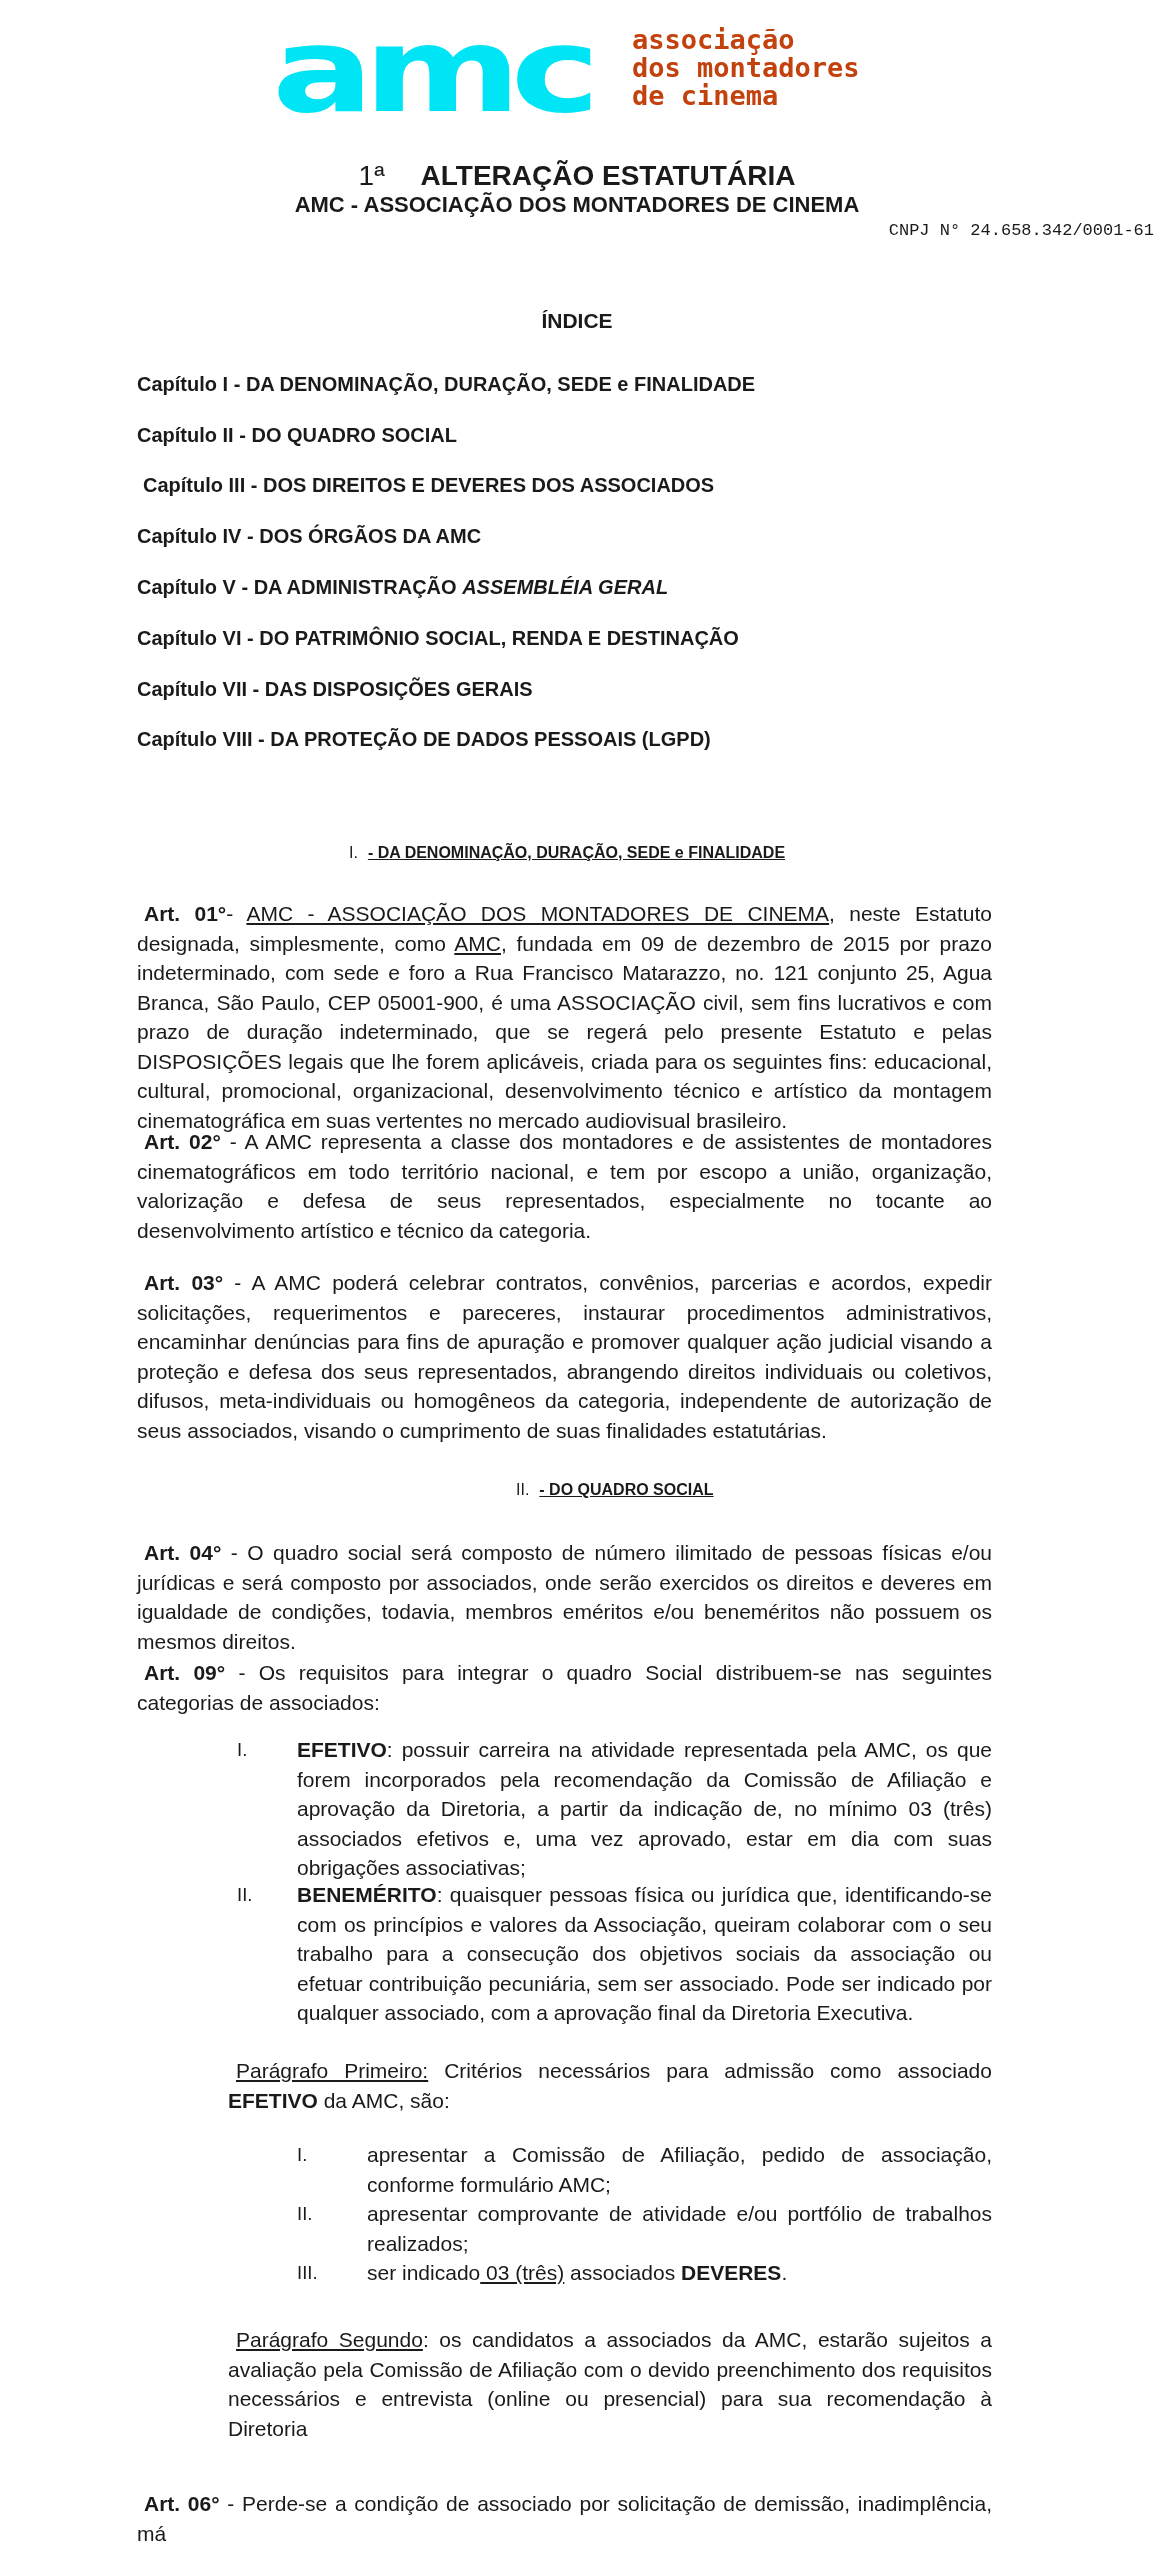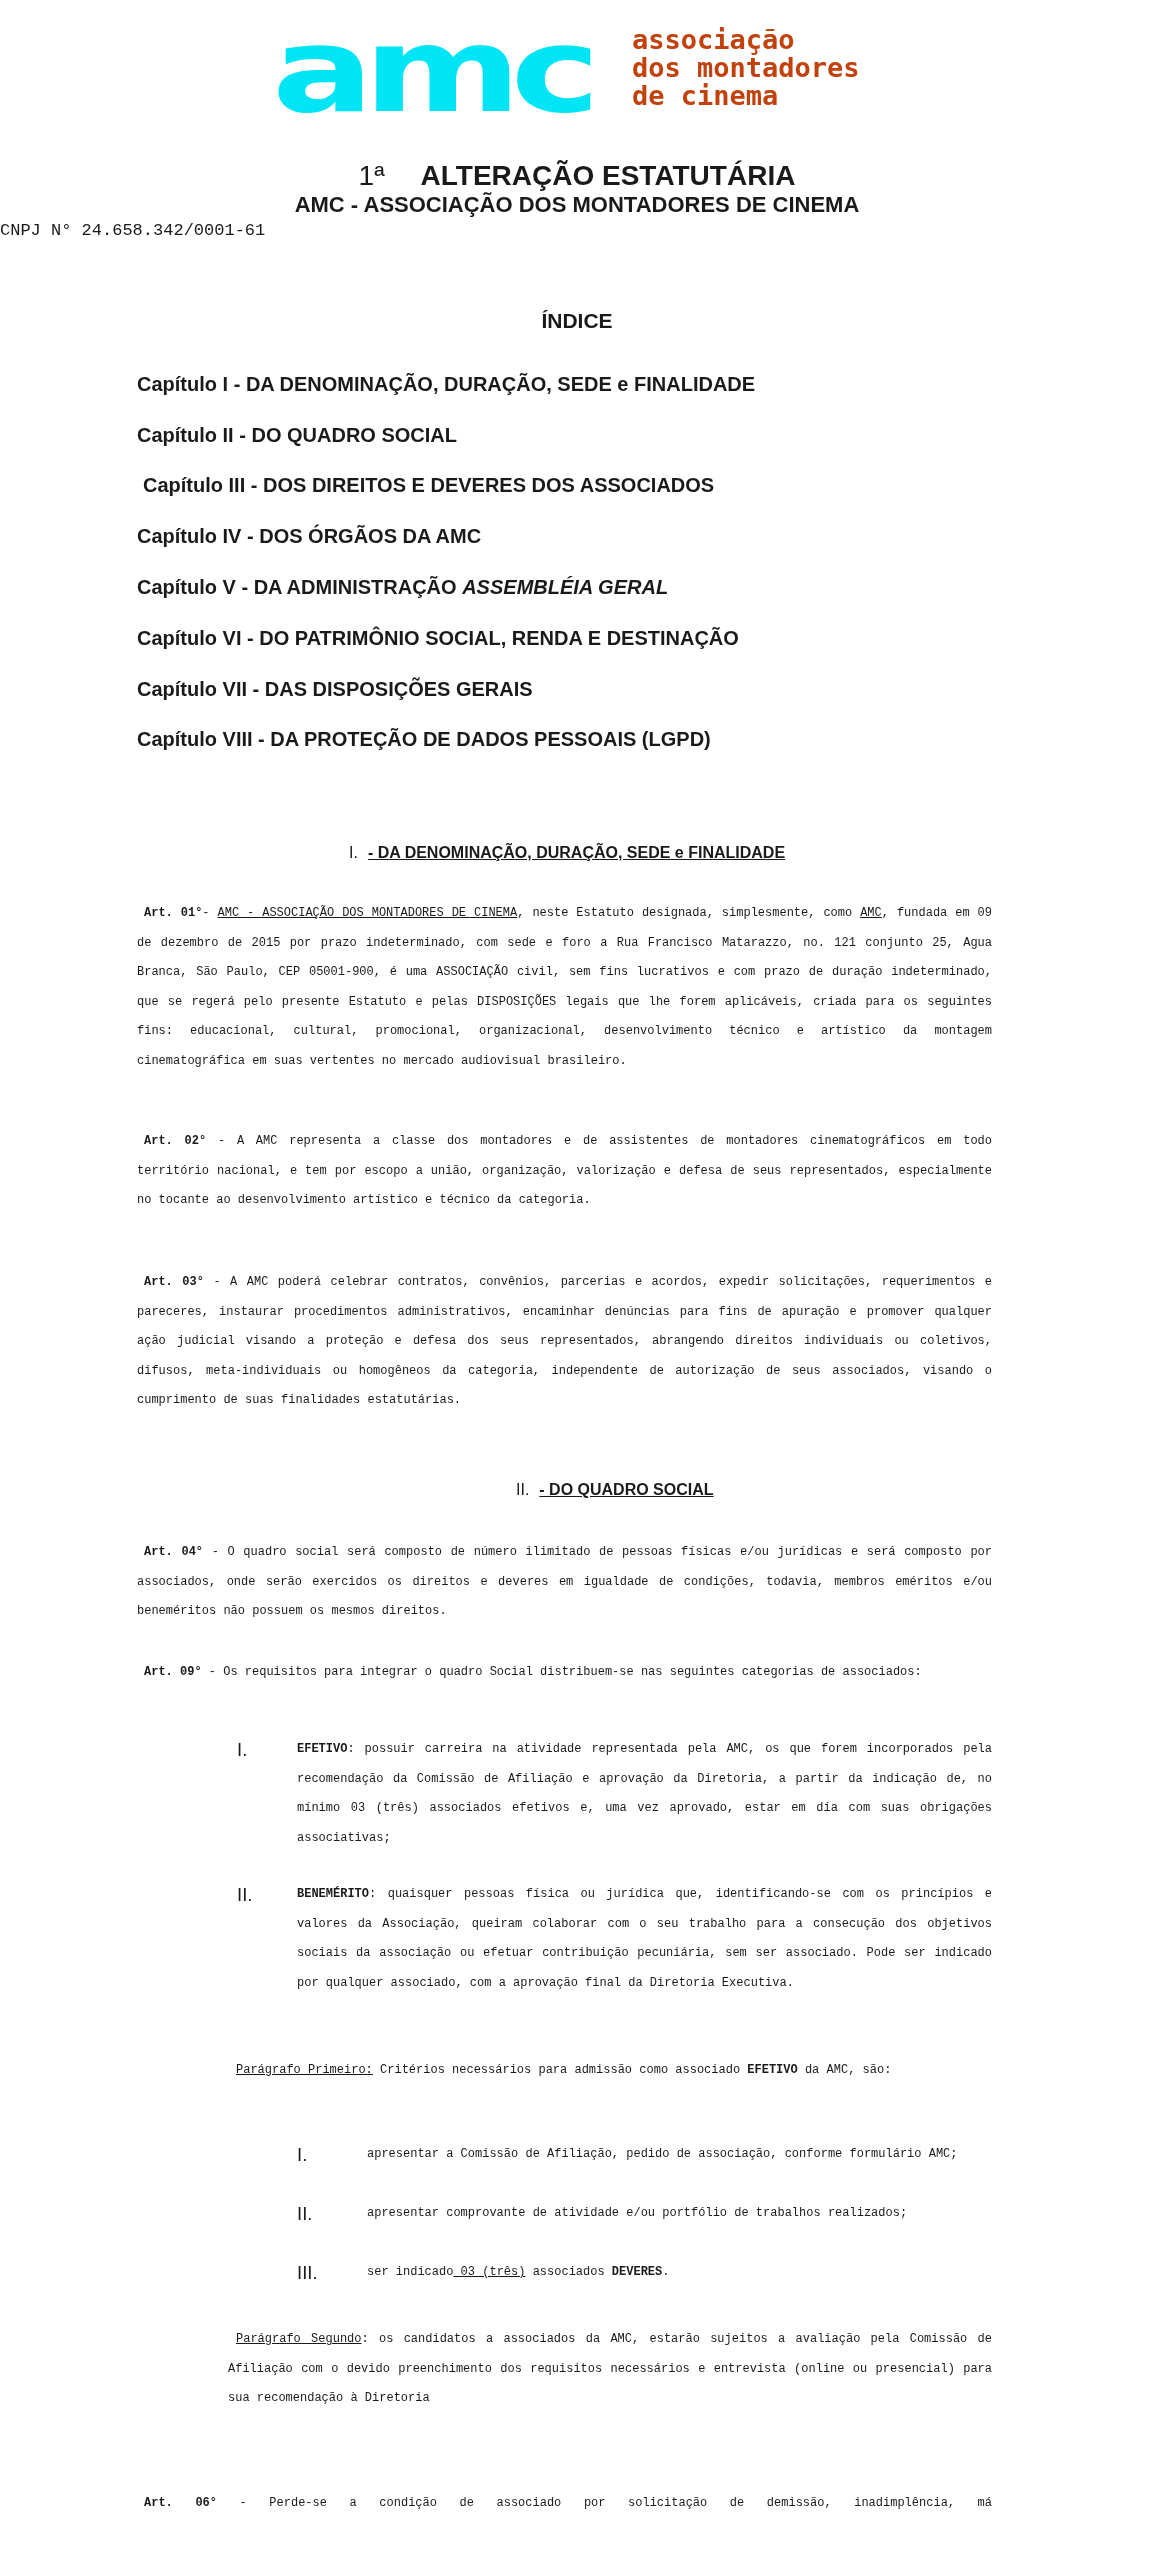--- a/index.html
+++ b/index.html
@@ -9,31 +9,31 @@
   
   .logo { left:272px; top:22px; width:600px; height:96px; }
   .logo-mark { position:absolute; left:0; top:0; font-family:"DejaVu Sans", sans-serif; font-weight:bold;
     font-size:118px; line-height:96px; letter-spacing:-8px; color:#00e5f5; transform:scaleX(1.28); transform-origin:left top; }
   .logo-text { position:absolute; left:360px; top:4px; font-family:"DejaVu Sans Mono", monospace; font-weight:bold;
     font-size:27px; line-height:28px; color:#c2410c; white-space:pre; }
   
   .title1 { left:0; width:1154px; top:160px; text-align:center; font-size:28px; font-weight:bold; }
   .title1 .num { font-weight:normal; margin-right:36px; }
   .title2 { left:0; width:1154px; top:192px; text-align:center; font-size:22px; font-weight:bold; }
-  .cnpj { left:0; width:1154px; top:221px; text-align:left; font-family:"Liberation Mono", monospace; font-size:17px; }
+  .cnpj { left:0; width:1154px; top:221px; text-align:right; font-family:"Liberation Mono", monospace; font-size:17px; }
   .indice { left:12px; width:1130px; top:309px; text-align:center; font-size:21px; font-weight:bold; }
   .chap { left:137px; font-size:20px; font-weight:bold; white-space:nowrap; }
   .chap.indent { left:143px; }
   .chap i { font-style:italic; }
   
   .sec { font-size:16px; white-space:nowrap; }
   .sec .roman { margin-right:10px; }
   .sec .h { font-weight:bold; text-decoration:underline; }
   
-  .para { font-size:12px; line-height:29.5px; text-align:justify; text-align-last:left;font-family:Liberation Mono, monospace; }
+  .para { font-size:21px; line-height:29.5px; text-align:justify; text-align-last:left; }
   .para b { font-weight:bold; }
   .u { text-decoration:underline; }
   .art-p { left:137px; width:855px; }
   .item-num { font-size:18.5px; line-height:29.5px; }
   .item-body { left:297px; width:695px; }
   .par-block { left:228px; width:764px; }
   .sub-num { left:297px; }
   .sub-body { left:367px; width:625px; }
 </style>
 </head>

